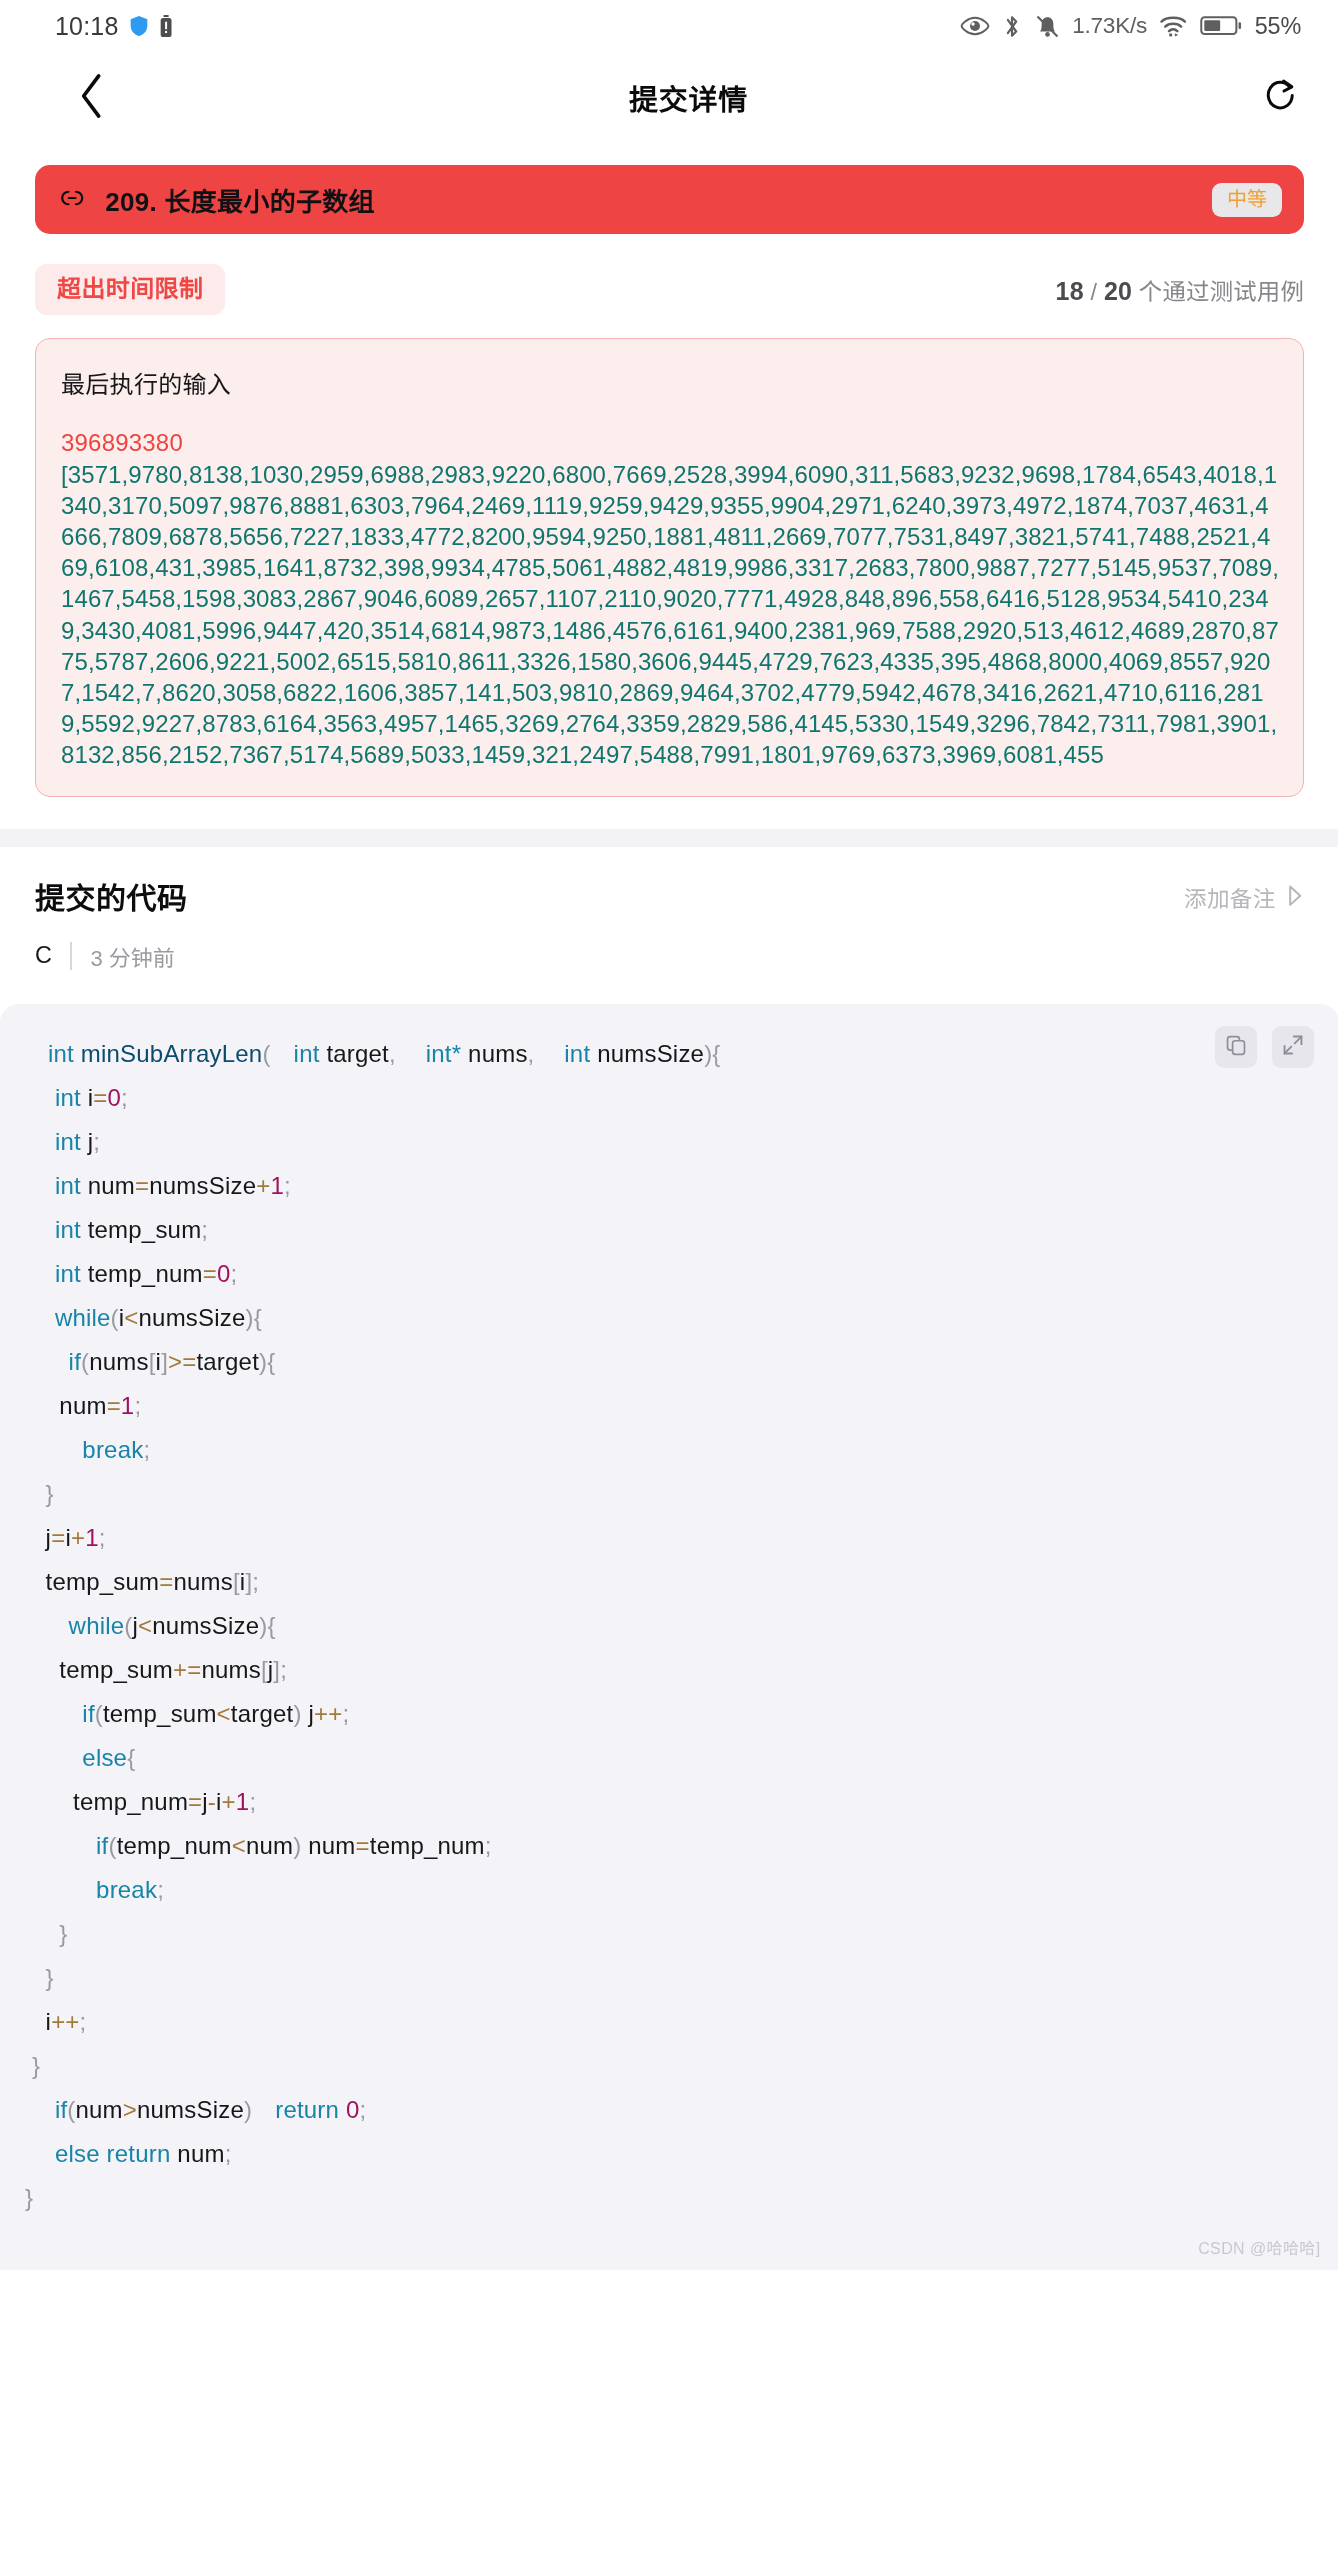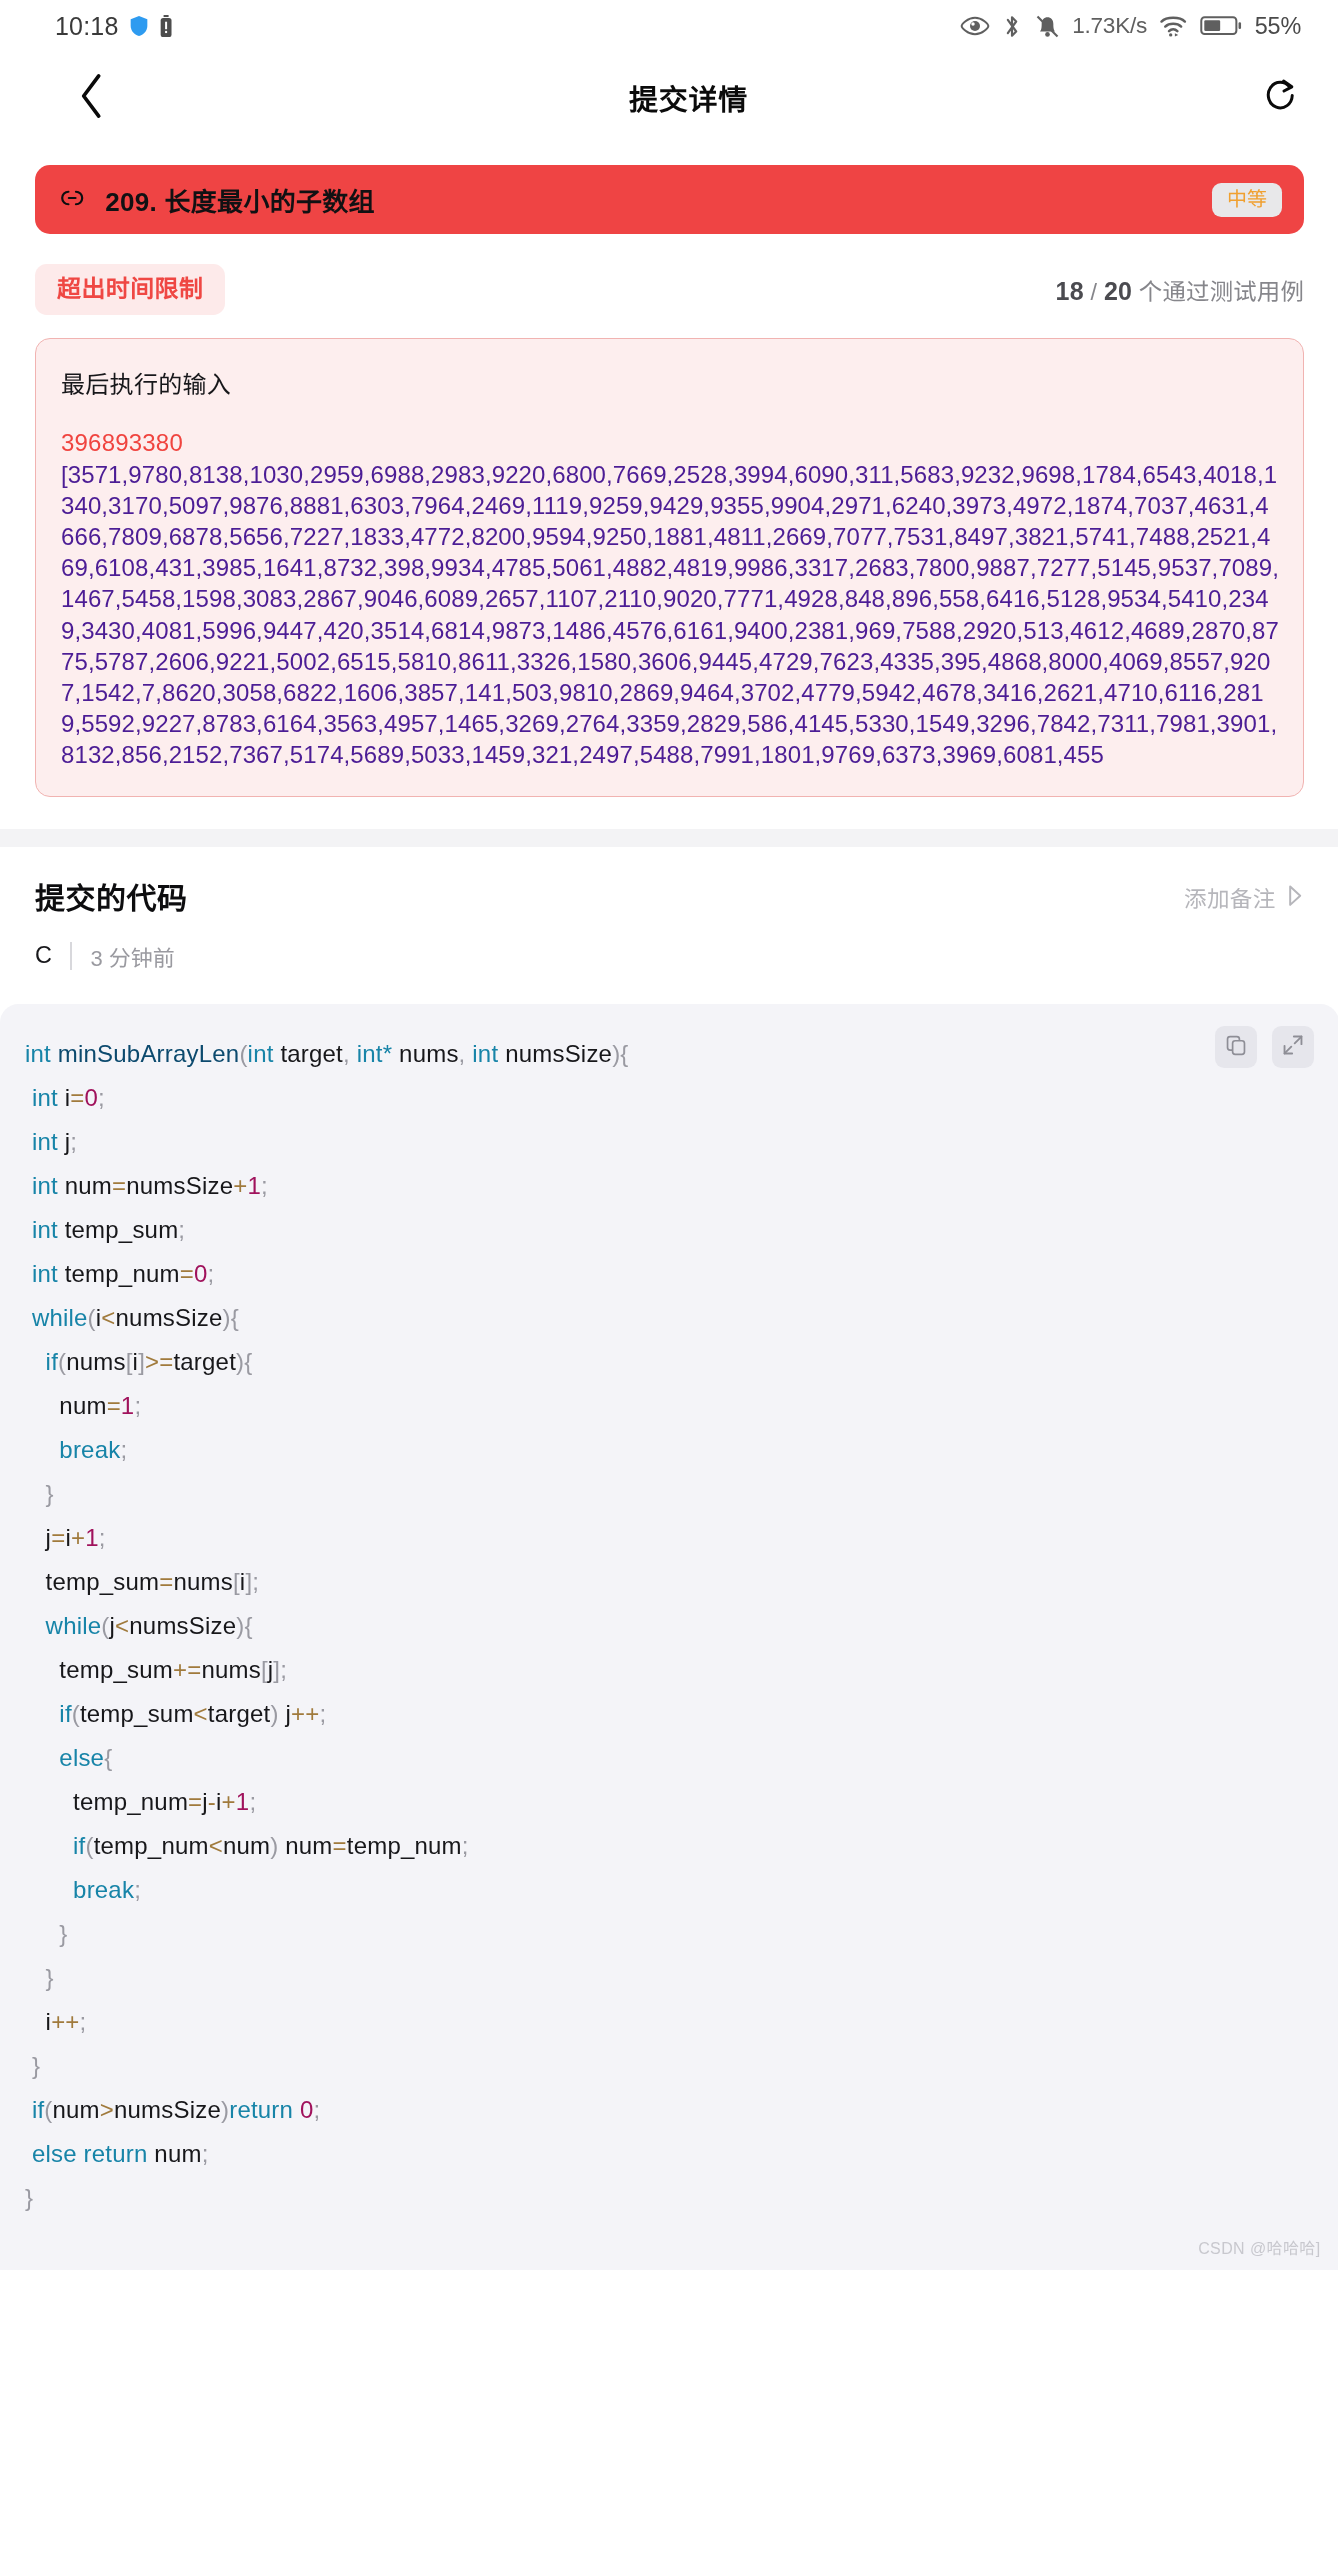--- a/index.html
+++ b/index.html
@@ -104,21 +104,21 @@
   }
   .input-label {
     font-size:24px; color:#17171a; white-space:nowrap; padding-top:1.7px;
     letter-spacing:0.3px;
   }
   .input-values { flex:1; min-width:0; }
   .input-target {
     font-size:24px; color:#f0443f; line-height:1.28; letter-spacing:0.2px;
   }
   .input-array {
-    font-size:24px; color:#4c1d95; line-height:1.30;
+    font-size:24px; color:#0f766e; line-height:1.30;
     word-break:break-all; letter-spacing:0.1px;
   }
 
   
   .strip { height:18.4px; background:#f3f3f5; margin-top:32px; }
 
   
   .code-section { background:#ffffff; padding:27px 35px 0 35px; }
   .code-head { display:flex; align-items:flex-start; justify-content:space-between; }
   .code-title { font-size:30px; font-weight:700; color:#0d0d0f; letter-spacing:0.5px; }
@@ -146,21 +146,21 @@
     cursor:pointer;
   }
   .code-lines { font-family:"Liberation Sans","DejaVu Sans",sans-serif; }
   .cline {
     font-size:24px;
     line-height:44px;
     white-space:pre;
     color:#17171a;
     letter-spacing:0.2px;
   }
-  .tk-key { color:#1784a8; }
+  .tk-key { color:#1784a8;margin-left:23px; }
   .tk-fn  { color:#0c4a6e; }
   .tk-num { color:#a0125c; }
   .tk-op  { color:#a07a3c; }
   .tk-pun { color:#9a9aa2; }
   .tk-txt { color:#17171a; }
 
   .watermark {
     position:absolute; right:18.4px; bottom:11.7px;
     font-size:16px; color:#c8c8ce; letter-spacing:0.4px;
   }

